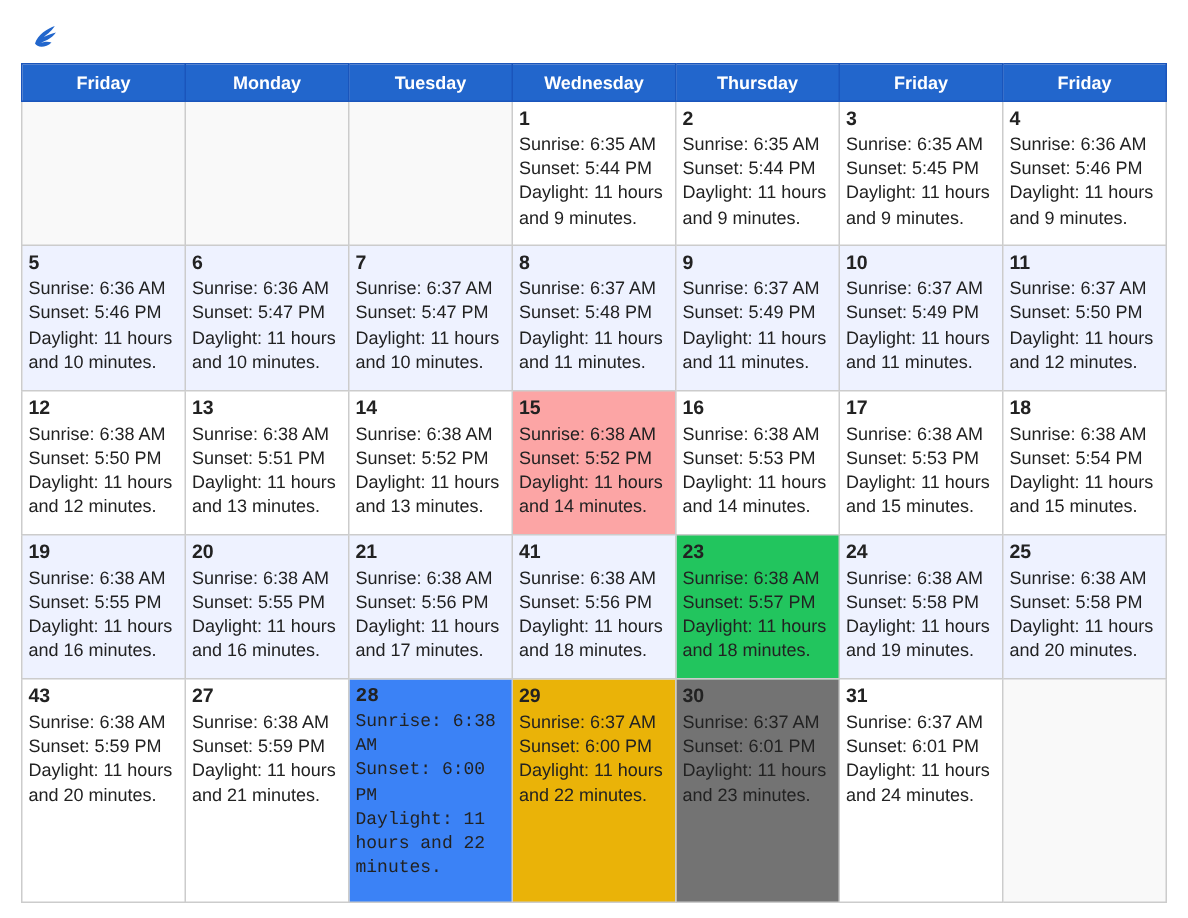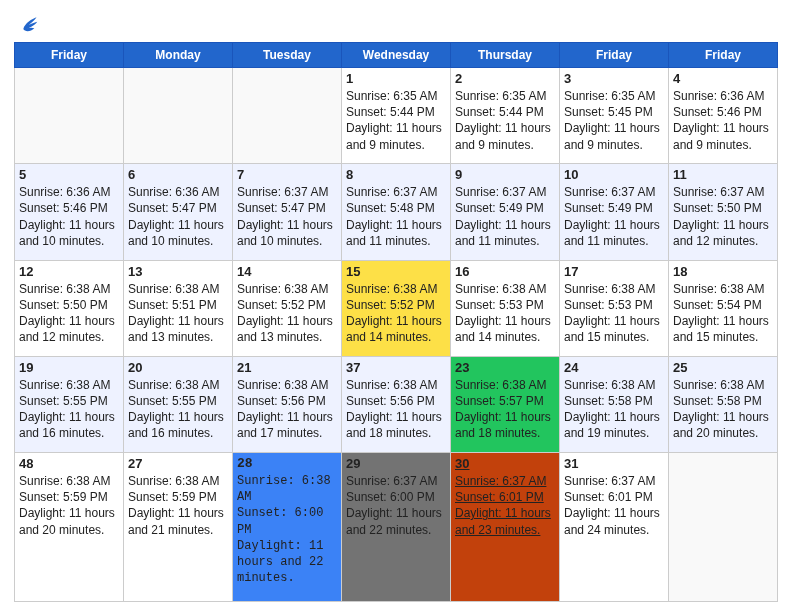--- a/index.html
+++ b/index.html
@@ -219,21 +219,21 @@
             <div class="cell-text" style="white-space: pre-line;">Sunrise: 6:38 AM
 Sunset: 5:51 PM
 Daylight: 11 hours and 13 minutes.</div>
           </td>
           <td style="background: rgb(255, 255, 255); margin-left: 34px;">
             <span class="day-num">14</span>
             <div class="cell-text" style="white-space: pre-line;">Sunrise: 6:38 AM
 Sunset: 5:52 PM
 Daylight: 11 hours and 13 minutes.</div>
           </td>
-          <td style="background: #fde047;">
+          <td style="background: #fca5a5;">
             <span class="day-num">15</span>
             <div class="cell-text" style="white-space: pre-line;">Sunrise: 6:38 AM
 Sunset: 5:52 PM
 Daylight: 11 hours and 14 minutes.</div>
           </td>
           <td style="background: rgb(255, 255, 255);">
             <span class="day-num">16</span>
             <div class="cell-text" style="white-space: pre-line;">Sunrise: 6:38 AM
 Sunset: 5:53 PM
 Daylight: 11 hours and 14 minutes.</div>
@@ -264,21 +264,21 @@
 Sunset: 5:55 PM
 Daylight: 11 hours and 16 minutes.</div>
           </td>
           <td style="background: rgb(238, 242, 255);">
             <span class="day-num">21</span>
             <div class="cell-text" style="white-space: pre-line;">Sunrise: 6:38 AM
 Sunset: 5:56 PM
 Daylight: 11 hours and 17 minutes.</div>
           </td>
           <td style="background: rgb(238, 242, 255);">
-            <span class="day-num">37</span>
+            <span class="day-num">41</span>
             <div class="cell-text" style="white-space: pre-line;">Sunrise: 6:38 AM
 Sunset: 5:56 PM
 Daylight: 11 hours and 18 minutes.</div>
           </td>
           <td style="background: #22c55e;">
             <span class="day-num">23</span>
             <div class="cell-text" style="white-space: pre-line;">Sunrise: 6:38 AM
 Sunset: 5:57 PM
 Daylight: 11 hours and 18 minutes.</div>
           </td>
@@ -290,44 +290,44 @@
           </td>
           <td style="background: rgb(238, 242, 255);">
             <span class="day-num">25</span>
             <div class="cell-text" style="white-space: pre-line;">Sunrise: 6:38 AM
 Sunset: 5:58 PM
 Daylight: 11 hours and 20 minutes.</div>
           </td>
         </tr>
         <tr>
           <td style="background: rgb(255, 255, 255);">
-            <span class="day-num">48</span>
+            <span class="day-num">43</span>
             <div class="cell-text" style="white-space: pre-line;">Sunrise: 6:38 AM
 Sunset: 5:59 PM
 Daylight: 11 hours and 20 minutes.</div>
           </td>
           <td style="background: rgb(255, 255, 255);">
             <span class="day-num">27</span>
             <div class="cell-text" style="white-space: pre-line;">Sunrise: 6:38 AM
 Sunset: 5:59 PM
 Daylight: 11 hours and 21 minutes.</div>
           </td>
           <td style="background: #3b82f6; font-family: Liberation Mono, monospace;">
             <span class="day-num">28</span>
             <div class="cell-text" style="white-space: pre-line;">Sunrise: 6:38 AM
 Sunset: 6:00 PM
 Daylight: 11 hours and 22 minutes.</div>
           </td>
-          <td style="background: #737373; margin-left: 24px;">
+          <td style="background: #eab308; margin-left: 24px;">
             <span class="day-num">29</span>
             <div class="cell-text" style="white-space: pre-line;">Sunrise: 6:37 AM
 Sunset: 6:00 PM
 Daylight: 11 hours and 22 minutes.</div>
           </td>
-          <td style="background: #c2410c; text-decoration: underline;">
+          <td style="background: #737373;">
             <span class="day-num">30</span>
             <div class="cell-text" style="white-space: pre-line;">Sunrise: 6:37 AM
 Sunset: 6:01 PM
 Daylight: 11 hours and 23 minutes.</div>
           </td>
           <td style="background: rgb(255, 255, 255);">
             <span class="day-num">31</span>
             <div class="cell-text" style="white-space: pre-line;">Sunrise: 6:37 AM
 Sunset: 6:01 PM
 Daylight: 11 hours and 24 minutes.</div>

